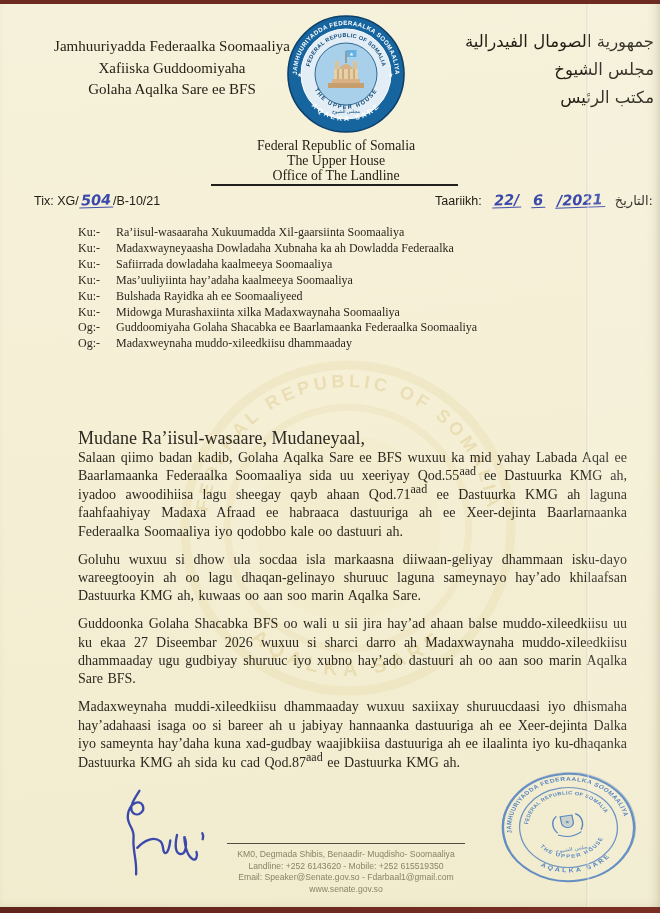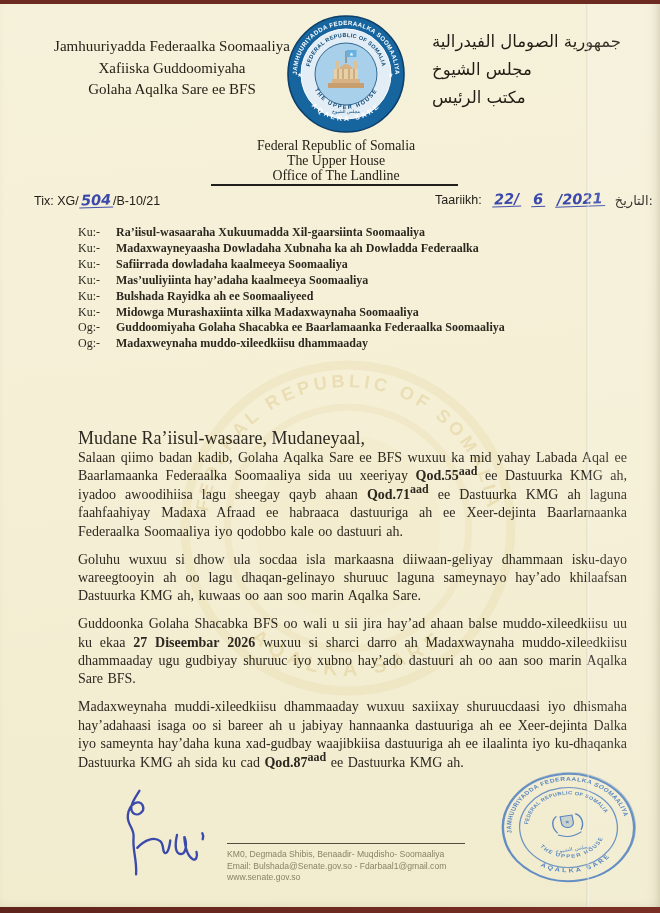--- a/index.html
+++ b/index.html
@@ -9,49 +9,49 @@
         box-shadow:inset -9px 0 14px -10px rgba(90,70,40,.35), inset 0 -10px 14px -10px rgba(90,70,40,.3);}
   .edge-top{position:absolute;left:0;top:0;width:100%;height:4px;background:#6d2a20;z-index:7;}
   .edge-bottom{position:absolute;left:0;bottom:0;width:100%;height:6px;background:linear-gradient(90deg,#5f241c,#7b2f24);z-index:7;}
   .crease{position:absolute;left:586px;top:0;width:3px;height:100%;z-index:4;
           background:linear-gradient(90deg,rgba(123,105,60,.12),rgba(255,255,255,.5));}
   .right-shade{position:absolute;left:589px;top:0;width:71px;height:100%;background:rgba(255,255,255,.10);z-index:3;}
 
   .header-left{position:absolute;left:26px;top:36px;width:292px;text-align:center;
                font-size:15px;line-height:21.5px;color:#262218;z-index:2;}
   .seal{position:absolute;left:286px;top:14px;width:120px;height:120px;z-index:2;}
-  .header-arabic{position:absolute;left:432px;top:28px;width:222px;text-align:left;direction:rtl;
+  .header-arabic{position:absolute;left:432px;top:28px;width:222px;text-align:right;direction:rtl;
                  font-family:"DejaVu Sans",sans-serif;font-size:16.5px;line-height:28px;color:#211d14;z-index:2;}
   .center-block{position:absolute;left:176px;top:139px;width:320px;text-align:center;
                 font-size:13.8px;line-height:14.8px;color:#262218;z-index:2;}
   .header-divider{position:absolute;left:211px;top:184px;width:247px;height:2px;background:#22201c;z-index:2;}
 
   .ref-row{position:absolute;left:34px;top:193px;width:621px;display:flex;justify-content:space-between;
            font-family:"Liberation Sans","DejaVu Sans",sans-serif;font-size:12.5px;color:#23201a;z-index:2;align-items:flex-end;}
   .hand{font-family:"DejaVu Sans",sans-serif;font-style:italic;font-weight:bold;color:#3a49ab;
         font-size:14.5px;display:inline-block;transform:rotate(-2deg);padding:0 2px;line-height:13px;
         border-bottom:1.4px solid #4150ae;}
   .arabic-inline{font-family:"DejaVu Sans",sans-serif;font-size:13px;margin-right:2px;}
-  .date-wrap{display:flex;align-items:flex-start;gap:10px;}
+  .date-wrap{display:flex;align-items:center;gap:10px;}
 
   .recipients{position:absolute;left:78px;top:225px;width:552px;font-size:12px;line-height:15.9px;z-index:2;}
   .rec-row{display:flex;}
   .rec-label{width:38px;flex:none;}
-  .rec-text{flex:1;font-weight:bold;}
+  .rec-text{flex:1;}
 
   .subject{position:absolute;left:78px;top:357px;width:549px;font-weight:bold;color:#1f1c16;
            font-size:16.8px;line-height:19.3px;text-align:justify;letter-spacing:.2px;word-spacing:6px;z-index:2;}
   .salutation{position:absolute;left:78px;top:428px;font-size:18px;z-index:2;}
   .bodytext{position:absolute;left:78px;top:449px;width:549px;z-index:2;}
   .para{margin:0 0 9.5px 0;font-size:14px;line-height:18.4px;text-align:justify;word-spacing:1px;}
-  .para .b{font-weight:bold;margin-top:16px;}
+  .para .b{font-weight:normal;margin-top:16px;}
   .para sup{font-size:12px;font-weight:bold;line-height:0;vertical-align:super;}
 
   .signature{position:absolute;left:100px;top:784px;width:152px;height:102px;z-index:3;}
-  .footer{position:absolute;left:227px;top:843px;width:238px;z-index:2;
+  .footer{position:absolute;left:227px;top:843px;width:238px;z-index:2;text-align:center;
           font-family:"Liberation Sans","DejaVu Sans",sans-serif;font-size:8.6px;line-height:11.6px;
           color:#8c8366;border-top:1.4px solid #514d42;padding-top:5px;}
   .footer div{white-space:nowrap;}
   .stamp{position:absolute;left:497px;top:769px;width:143px;height:117px;z-index:3;opacity:.92;}
   .watermark{position:absolute;left:172px;top:352px;width:352px;height:352px;z-index:1;opacity:.26;}
 
   
   .seal-t-outer{font:bold 6.2px "Liberation Sans",sans-serif;fill:#fff;letter-spacing:.4px;}
   .seal-t-outer2{font:bold 7px "Liberation Sans",sans-serif;fill:#fff;letter-spacing:2.4px;}
   .seal-t-inner{font:bold 5.6px "Liberation Sans",sans-serif;fill:#0e4a78;letter-spacing:.3px;}
@@ -206,21 +206,22 @@
     <g fill="none" stroke="#3a49ab" stroke-width="2.3" stroke-linecap="round" transform="rotate(-4 75 50)">
       <path d="M42,4 C36,12 30,20 34,25 C38,30 47,25 44,18 C41,12 31,16 29,27 C27,37 35,40 33,50 C31,62 35,72 33,86"></path>
       <path d="M36,60 C44,52 54,50 59,55 C63,59 60,66 63,67 C66,68 68,60 69,55"></path>
       <path d="M76,50 C73,60 73,68 78,69 C83,70 86,60 83,52 C83,62 85,72 90,75 C93,77 95,72 94,68"></path>
       <path d="M101,50 C102,52 102,54 101,56"></path>
     </g>
   </svg>
 
   <div class="footer">
     <div>KM0, Degmada Shibis, Benaadir- Muqdisho- Soomaaliya</div>
-    <div>Email: Bulshada@Senate.gov.so - Fdarbaal1@gmail.com</div>
+    <div>Landline: +252 6143620 - Mobile: +252 615519350</div>
+    <div>Email: Speaker@Senate.gov.so - Fdarbaal1@gmail.com</div>
     <div>www.senate.gov.so</div>
   </div>
 
   <svg class="stamp" viewBox="0 0 120 120" preserveAspectRatio="none">
     <defs>
       <path id="t-ot" d="M 12,60 A 48,48 0 0 1 108,60"></path>
       <path id="t-ob" d="M 14,60 A 46,46 0 0 0 106,60"></path>
       <path id="t-it" d="M 26,60 A 34,34 0 0 1 94,60"></path>
       <path id="t-ib" d="M 29,60 A 31,31 0 0 0 91,60"></path>
     </defs>

